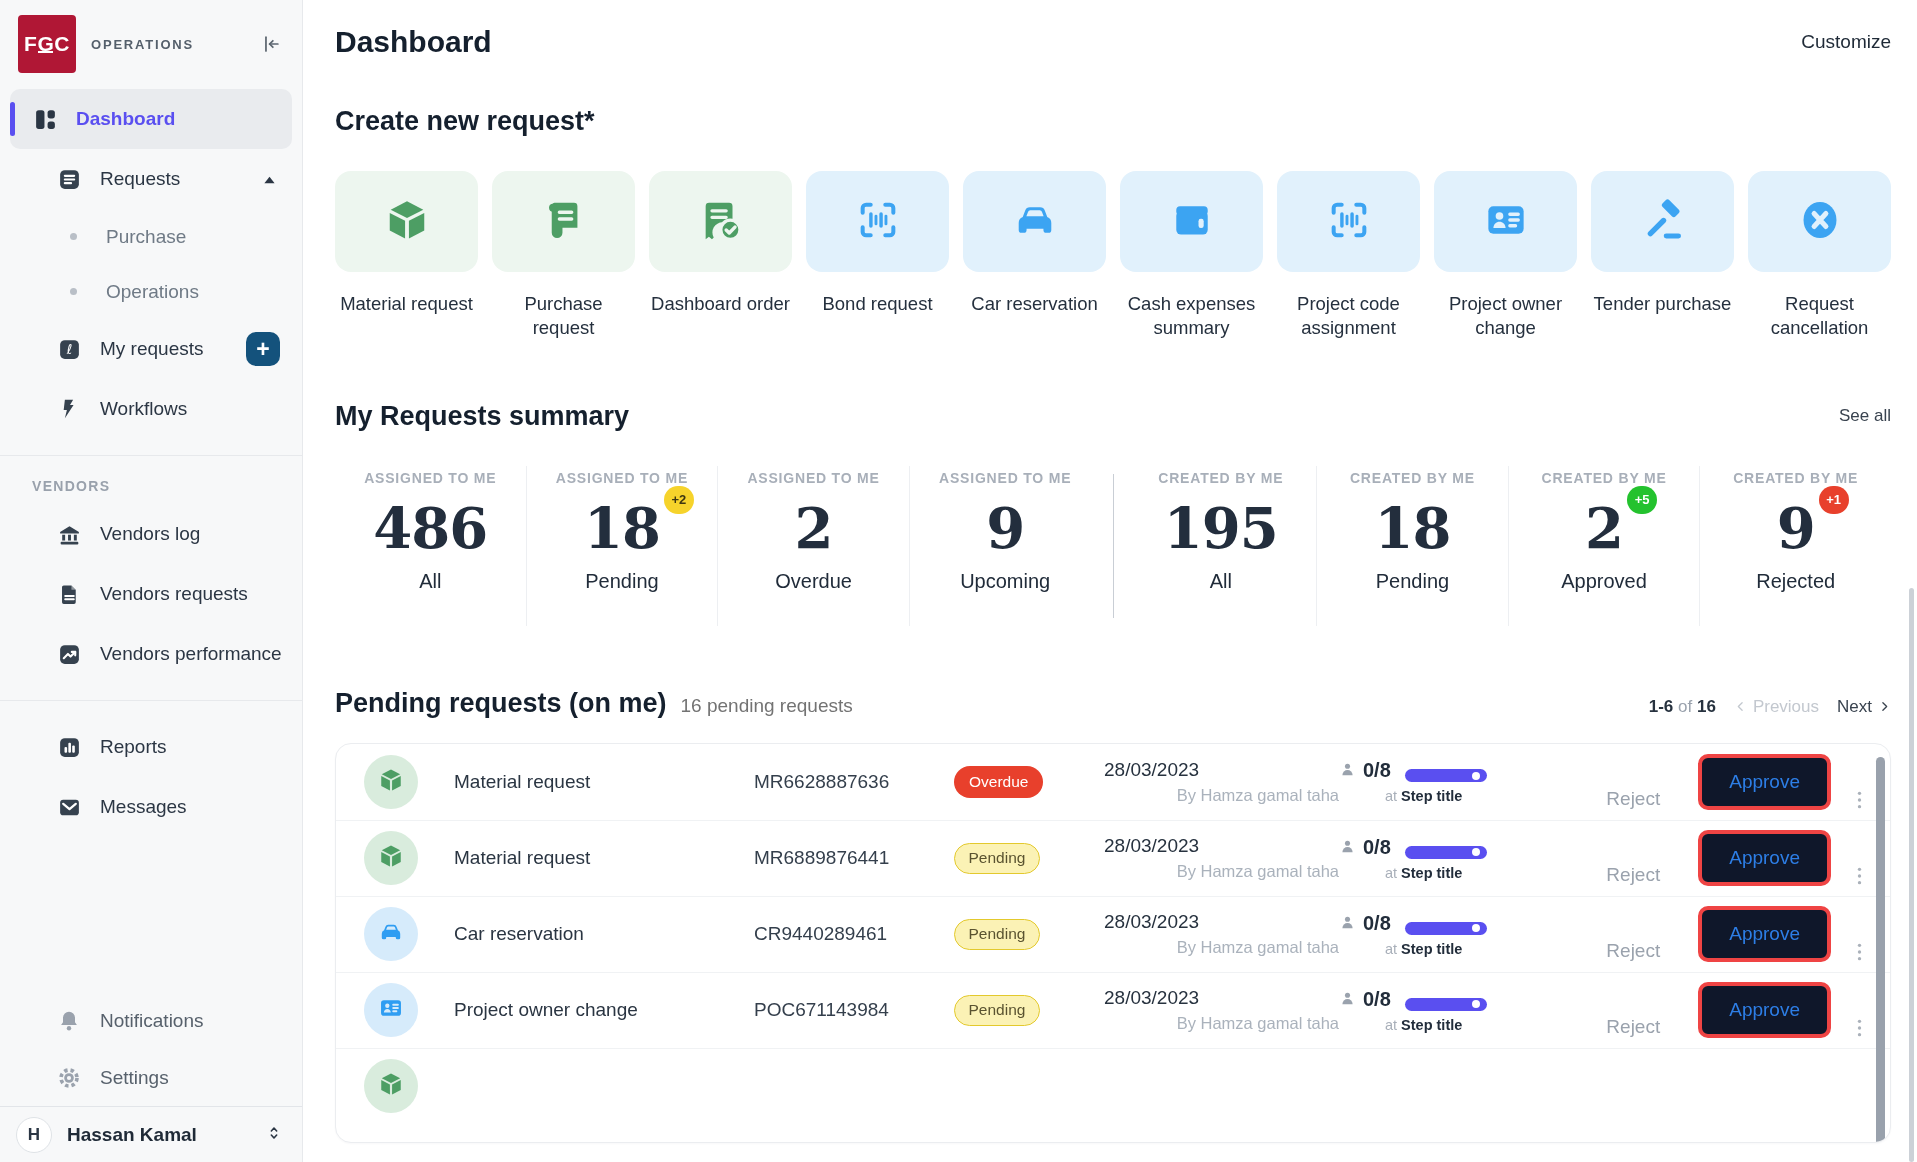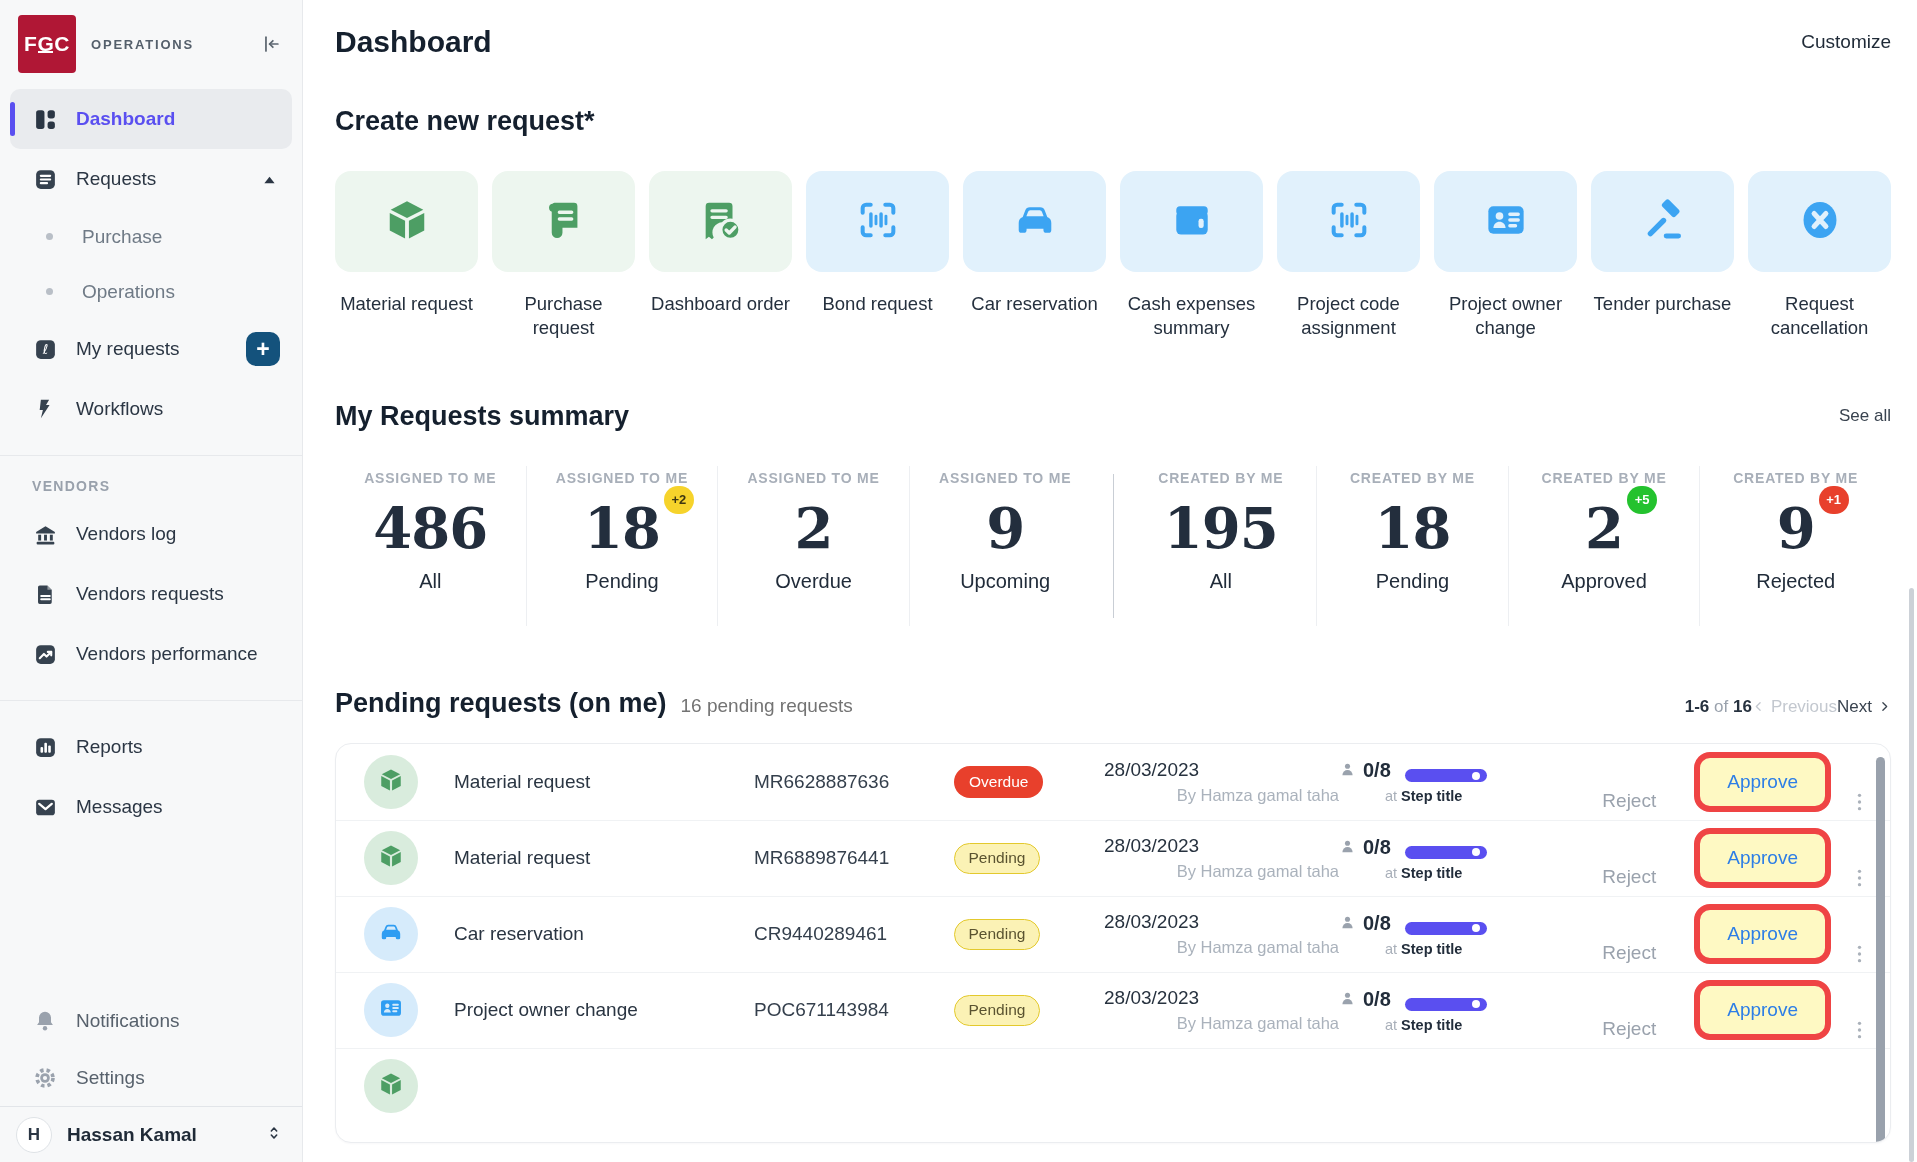--- a/index.html
+++ b/index.html
@@ -8,21 +8,21 @@
 
   
   .sidebar { width:303px; min-width:303px; height:1162px; background:#f7f8f9; border-right:1px solid #e7e9ec; display:flex; flex-direction:column; }
   .brand { display:flex; align-items:center; padding:15px 20px 12px 18px; }
   .logo { width:58px; height:58px; background:#b01735; border-radius:4px; color:#fff; display:flex; align-items:center; justify-content:center; font-weight:800; font-size:21px; letter-spacing:.5px; position:relative; }
   .logo i { font-style:normal; position:relative; }
   .logo i::after { content:""; position:absolute; left:1px; right:1px; bottom:3px; height:2px; background:#fff; }
   .brand-label { font-size:13px; letter-spacing:1.8px; color:#545f6b; font-weight:700; margin-left:15px; flex:1; }
   .collapse-btn { cursor:pointer; color:#5c6670; display:flex; }
 
-  .nav-item { display:flex; align-items:center; height:60px; padding-left:32px; cursor:pointer; font-size:19px; color:#2b3644; position:relative; }
+  .nav-item { display:flex; align-items:center; height:60px; padding-left:32px; cursor:pointer; font-size:19px; color:#2b3644; position:relative;margin-left:24px; }
   .nav-item .ic { width:26px; display:flex; justify-content:center; margin-right:18px; }
   .nav-item.active { background:#e9ebee; border-radius:10px; margin:4px 10px 0 10px; padding-left:22px; color:#5a4ff0; font-weight:700; }
   .nav-item.active::before { content:""; position:absolute; left:0; top:13px; width:5px; height:34px; border-radius:4px; background:#5a4ff0; }
   .nav-item.sub { height:55px; color:#6f7a86; padding-left:40px; }
   .dot-bullet { width:7px; height:7px; border-radius:50%; background:#b9bfc7; margin-right:29px; margin-left:6px; }
   .caret-up { margin-left:auto; margin-right:26px; }
   .plus-btn { margin-left:auto; margin-right:22px; width:34px; height:34px; border-radius:10px; background:#14527c; color:#fff; font-size:23px; font-weight:700; display:flex; align-items:center; justify-content:center; cursor:pointer; }
   .side-divider { height:1px; background:#e7e9ec; margin:16px 0; }
   .section-label { font-size:14px; letter-spacing:1.3px; color:#99a1ac; font-weight:700; padding:6px 0 10px 32px; }
   .nav-item.muted { color:#57616c; height:57px; }
@@ -59,21 +59,21 @@
   .stat-num { font-family:"DejaVu Serif", serif; font-weight:700; font-size:56px; line-height:1; color:#232e3d; letter-spacing:-1px; }
   .stat-label { font-size:20px; color:#212c3a; margin-top:14px; }
   .badge { position:absolute; top:-14px; right:-34px; min-width:30px; height:28px; border-radius:999px; font-size:13px; font-weight:700; display:flex; align-items:center; justify-content:center; padding:0 7px; }
   .badge.yellow { background:#f6d32b; color:#3d3711; }
   .badge.green  { background:#24c22e; color:#fff; }
   .badge.red    { background:#e8402c; color:#fff; }
   .group-divider { width:1px; background:#c9ced5; margin:8px 12px; }
 
   .pending-head { margin-top:62px; display:flex; align-items:baseline; }
   .pending-sub { font-size:19px; color:#737373; margin-left:14px; flex:1; }
-  .pager { display:flex; align-items:center; font-size:17px; }
+  .pager { display:flex; align-items:center; gap:18px; font-size:17px; }
   .pager .range b { color:#27323f; }
   .pager .range { color:#9aa2ad; }
   .pager .prev { color:#c3c8cf; display:flex; align-items:center; gap:6px; cursor:default; }
   .pager .next { color:#39434f; display:flex; align-items:center; gap:6px; cursor:pointer; }
 
   .card { margin-top:24px; border:1px solid #ebedf0; border-radius:16px; background:#fff; box-shadow:0 1px 2px rgba(20,30,50,.03); position:relative; height:400px; overflow:hidden; }
   .req-row { height:76px; display:flex; align-items:center; padding:0 28px; border-top:1px solid #f0f2f4; }
   .req-row:first-child { border-top:none; }
   .avatar { width:54px; height:54px; border-radius:50%; display:flex; align-items:center; justify-content:center; margin-right:36px; flex:0 0 54px; }
   .avatar.green { background:#d9ecdd; color:#4d9e64; }
@@ -90,21 +90,21 @@
   .rr-date .d2 { font-size:16.5px; color:#aab2bc; margin-top:5px;text-align:right; }
   .rr-progress { flex:0 0 235px; }
   .p1 { display:flex; align-items:flex-end; }
   .p1 b { font-size:20px; color:#222d3b; margin-left:7px; }
   .bar { width:82px; height:13px; border-radius:7px; background:#5a4ff0; margin-left:14px; position:relative; }
   .bar .dot { position:absolute; width:8px; height:8px; border-radius:50%; background:#fff; top:2.5px; left:82%; }
   .p2 { margin-top:6px; padding-left:46px; font-size:14.5px; color:#a8afb9; }
   .p2 b { color:#222d3b; margin-left:4px; }
   .rr-actions { margin-left:auto; display:flex; align-items:flex-end; }
   .reject { font-size:19px; color:#9aa2ad; cursor:pointer; margin-right:38px; }
-  .approve { background:#fef9c3; border:6px solid #ef4444; border-radius:16px; color:#2d7ee6; font-size:19px; padding:13px 27px; cursor:pointer; font-family:inherit; }
+  .approve { background:#0f172a; border:4px solid #ef4444; border-radius:10px; color:#2d7ee6; font-size:19px; padding:13px 27px; cursor:pointer; font-family:inherit; }
   .kebab { margin-left:26px; cursor:pointer; display:flex; }
   .card-scroll-thumb { position:absolute; right:5px; top:13px; width:9px; height:600px; border-radius:5px; background:#99a1ac; }
   .page-scroll-thumb { position:fixed; right:3px; top:588px; width:5px; height:574px; border-radius:3px; background:#ccd1d7; }
 </style>
 </head>
 <body>
 
 <aside class="sidebar">
   <div class="brand">
     <div class="logo">

